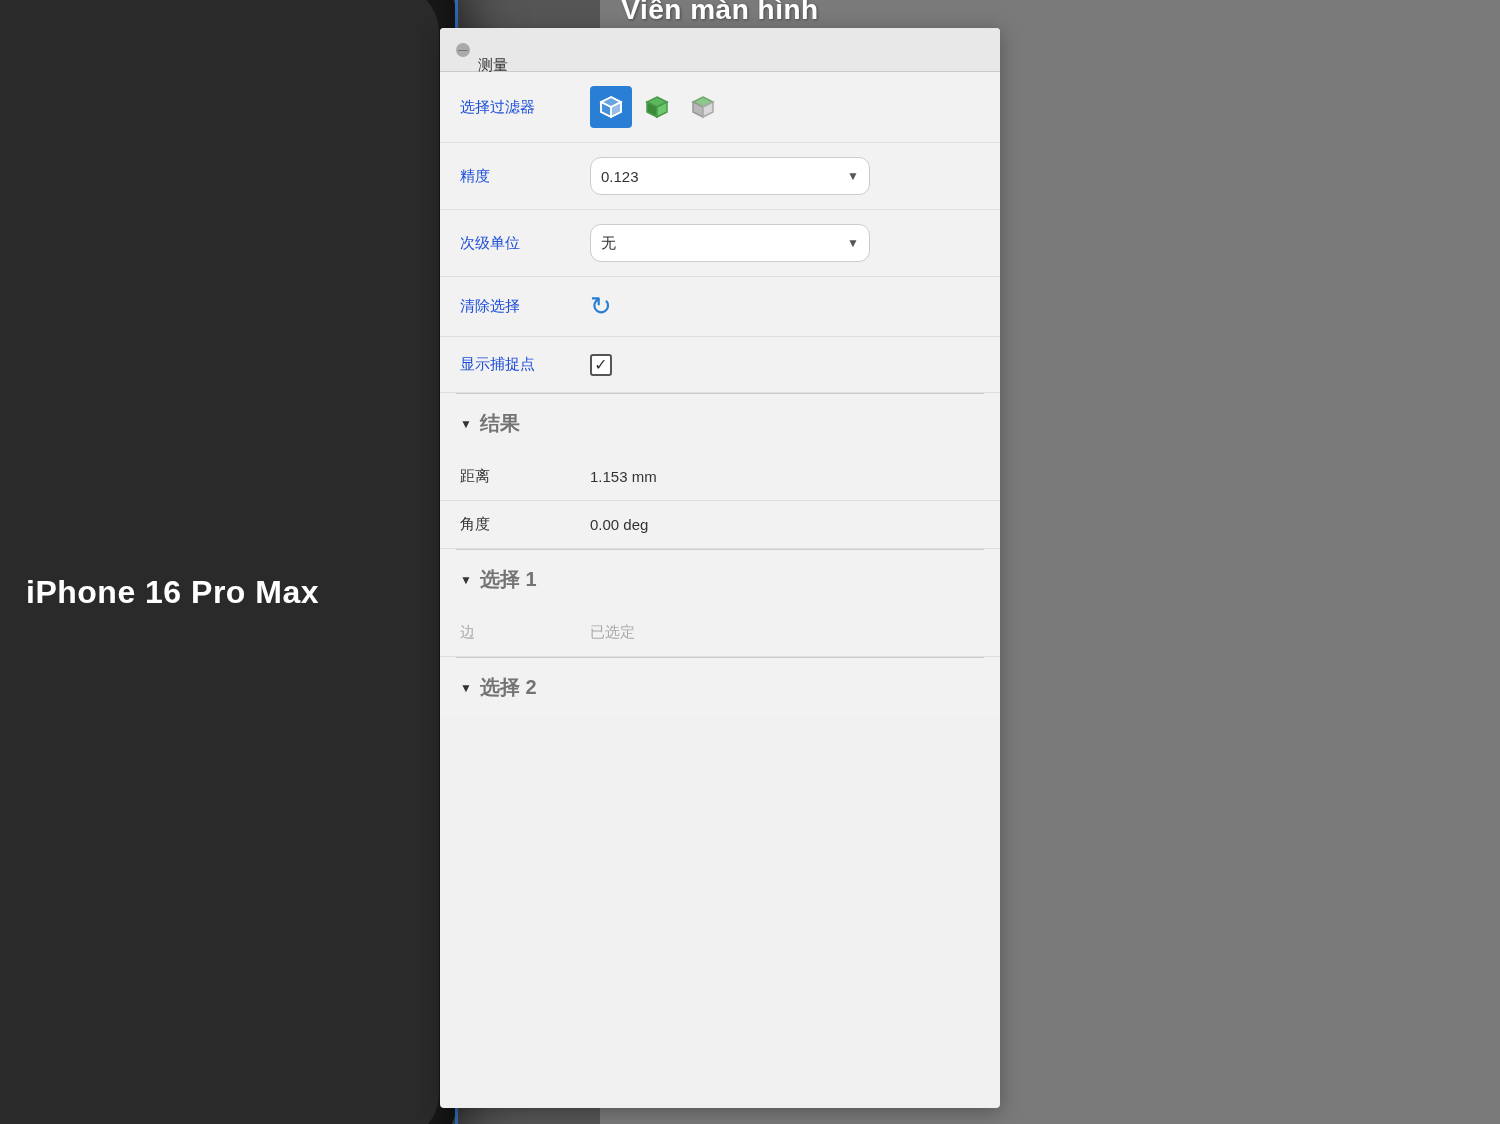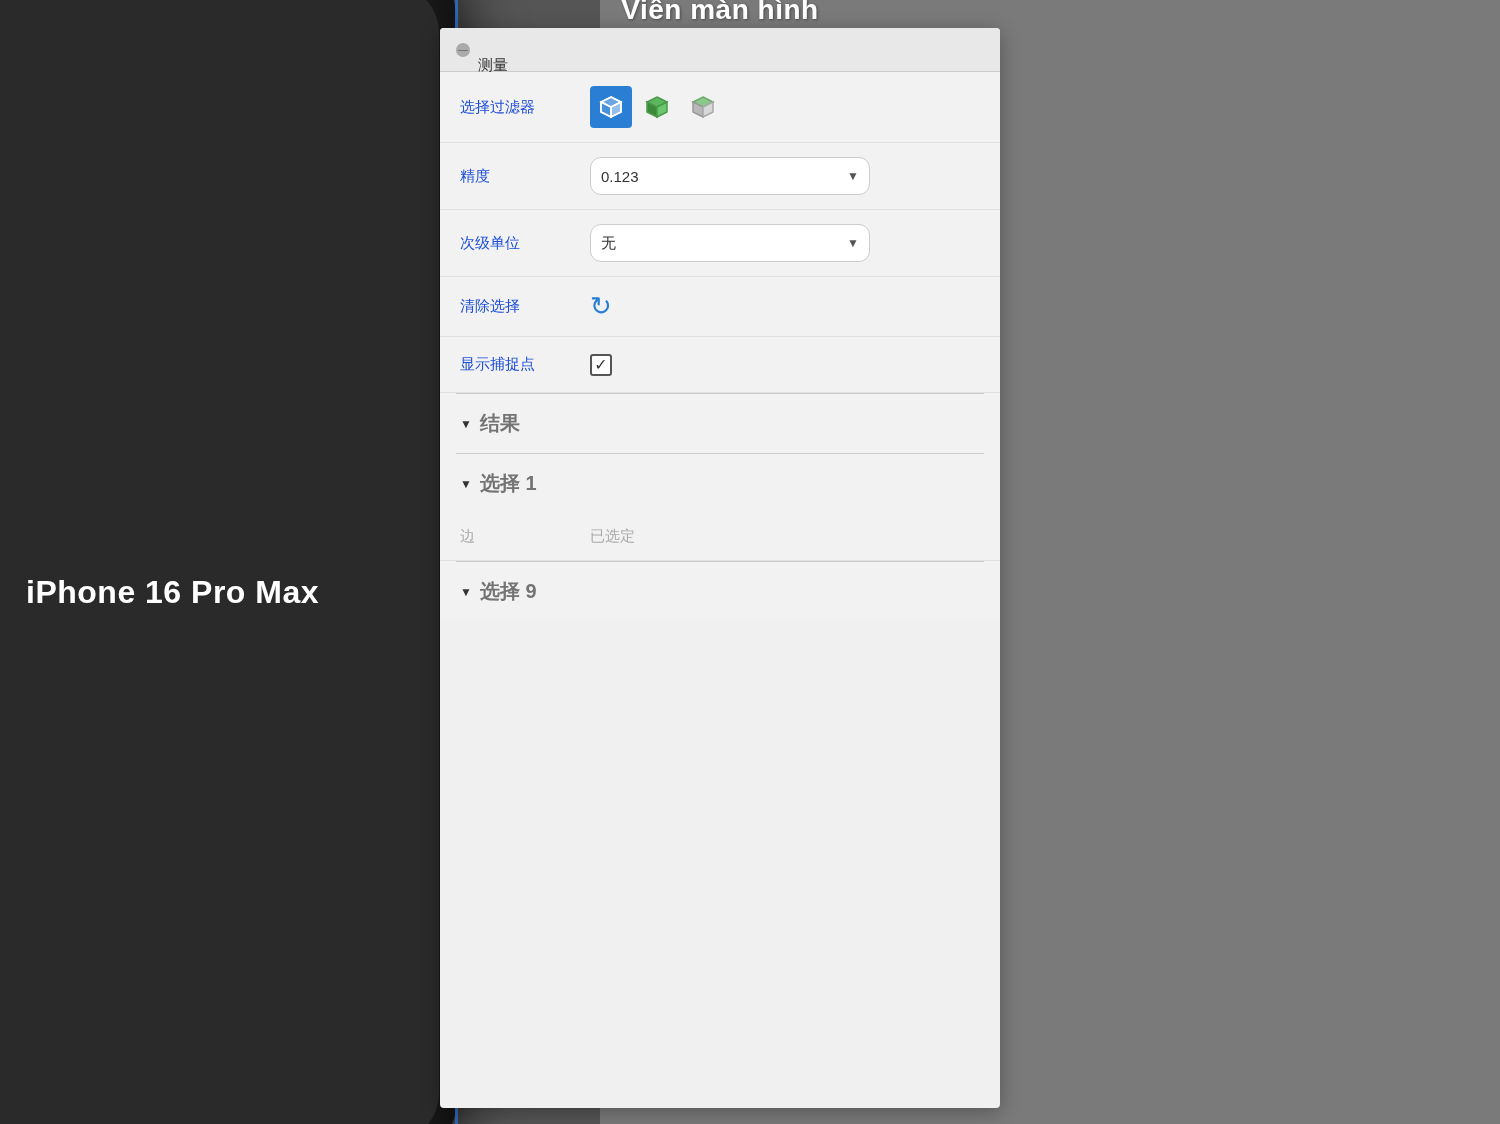--- a/index.html
+++ b/index.html
@@ -389,36 +389,44 @@
       </div>
     </div>
 
     <div class="divider"></div>
 
     <div class="section-header">
       <span class="section-arrow">▼</span>
       <span class="section-title">结果</span>
     </div>
 
-
+    <div class="result-row">
+      <div class="result-label">距离</div>
+      <div class="result-value">1.153 mm</div>
+    </div>
+
+    <div class="result-row">
+      <div class="result-label">角度</div>
+      <div class="result-value">0.00 deg</div>
+    </div>
 
     <div class="divider"></div>
 
     <div class="section-header">
       <span class="section-arrow">▼</span>
       <span class="section-title">选择 1</span>
     </div>
 
     <div class="result-row">
       <div class="result-label sub-label">边</div>
       <div class="result-value sub-label">已选定</div>
     </div>
 
 
     <div class="divider"></div>
 
     <div class="section-header">
       <span class="section-arrow">▼</span>
-      <span class="section-title">选择 9</span>
+      <span class="section-title">选择 2</span>
     </div>
 
   </div>
 </div>
 
 </body></html>

